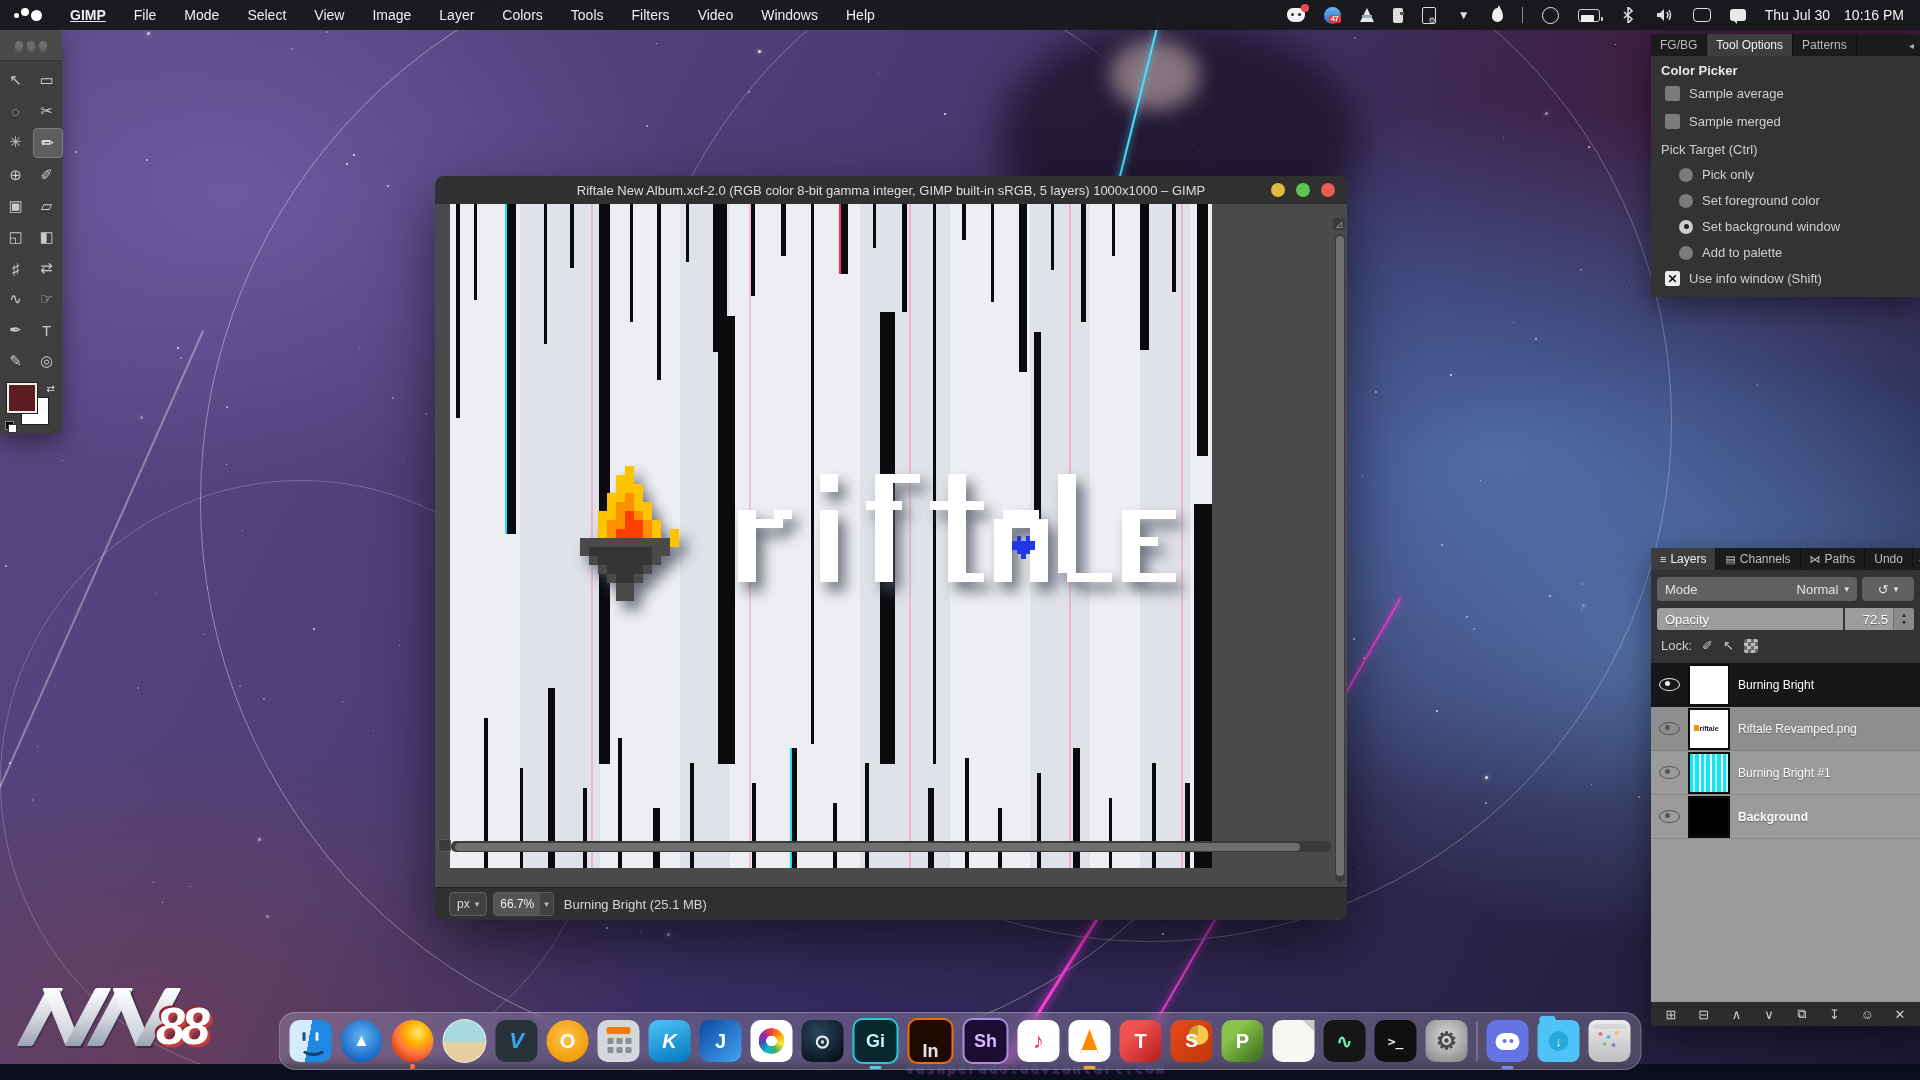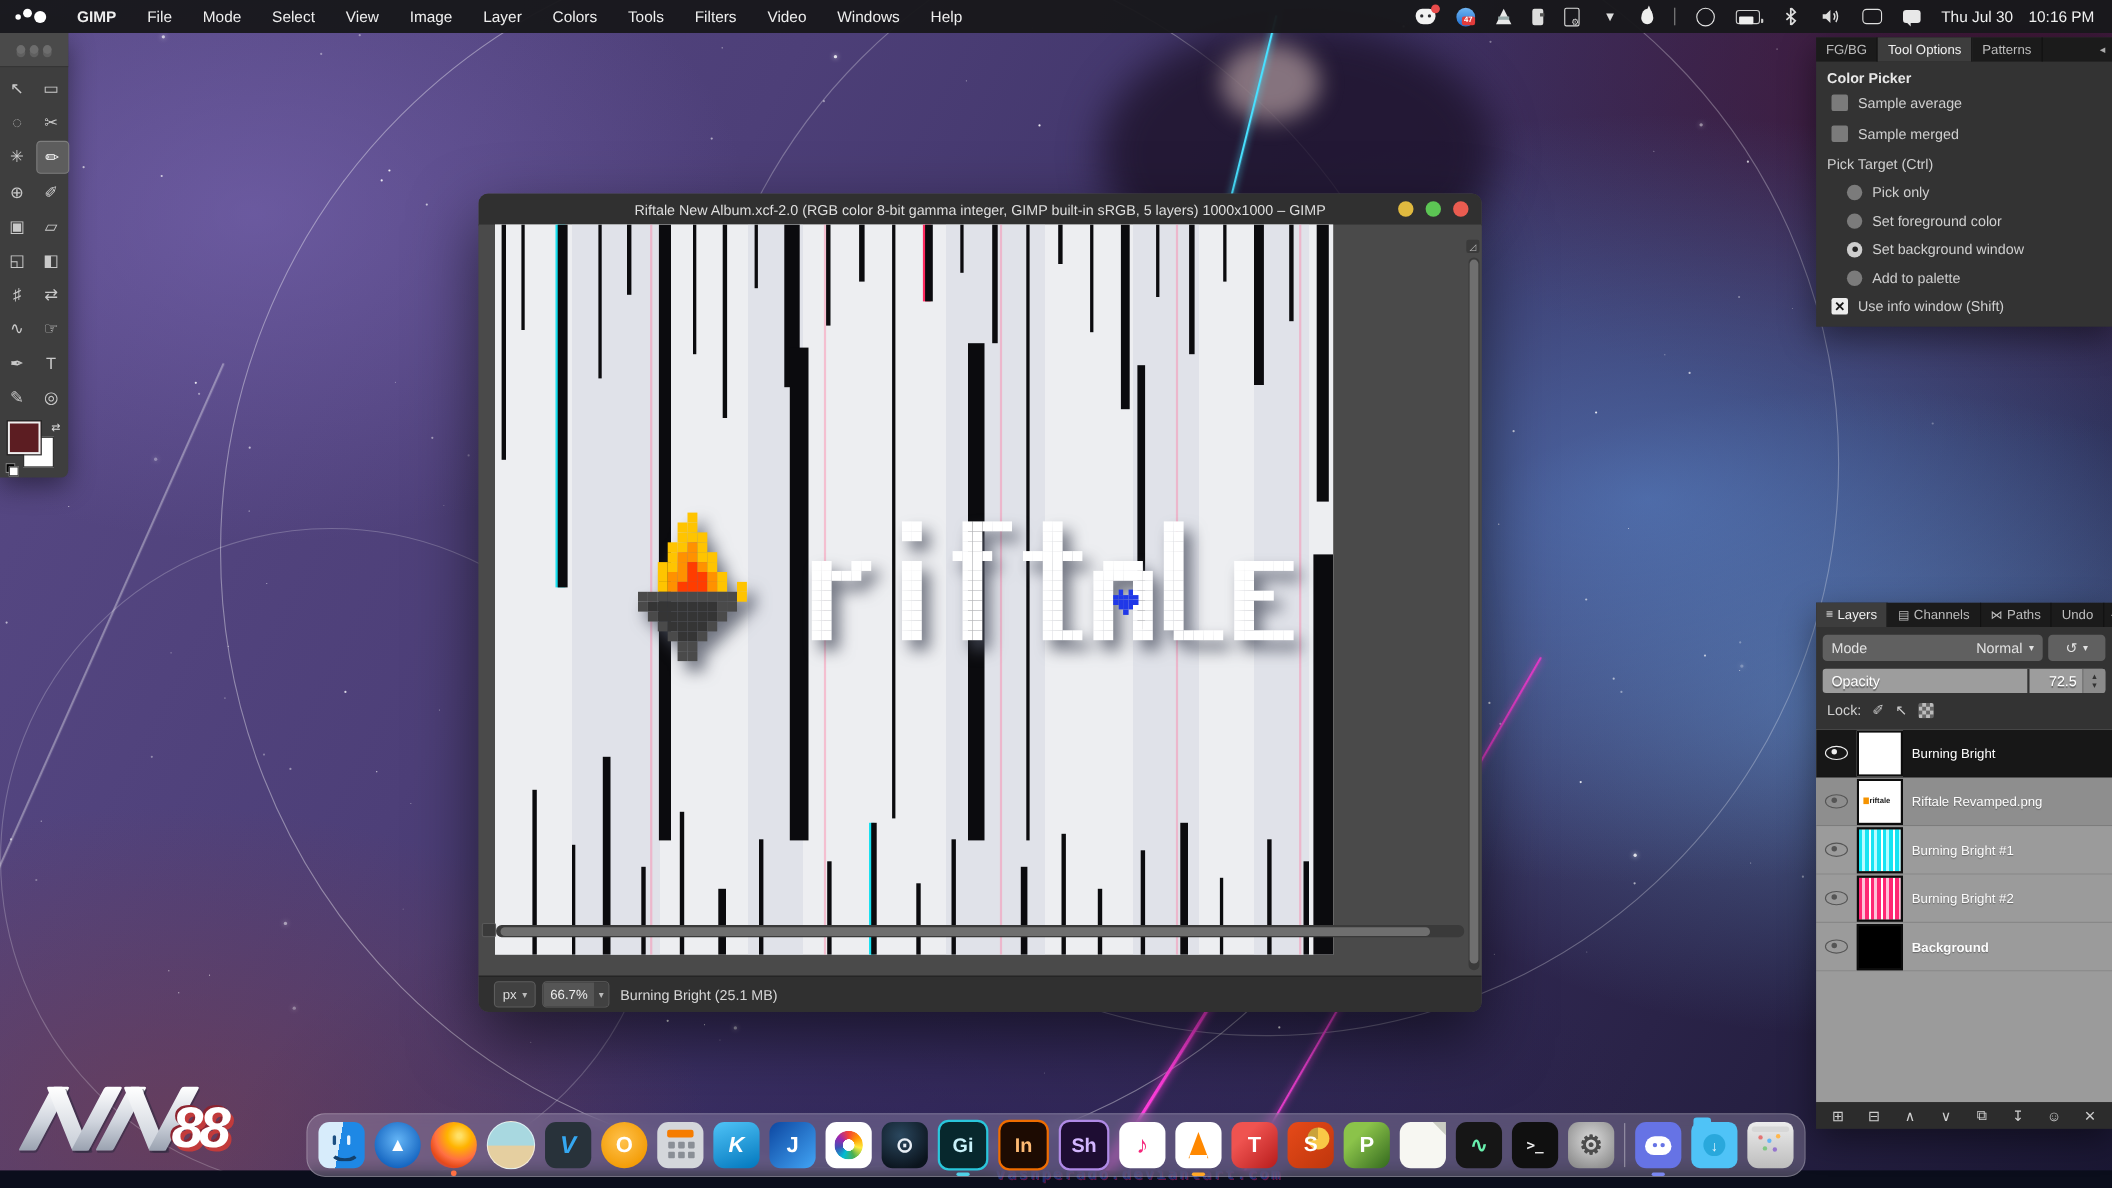--- a/index.html
+++ b/index.html
@@ -31,21 +31,21 @@
     font-size:14px;font-weight:bold;color:#1c2c6e;letter-spacing:2px;text-shadow:1px 1px 0 rgba(255,40,150,.35);}
   
   #menubar{position:absolute;left:0;top:0;width:1920px;height:30px;background:rgba(24,24,27,.96);
     display:flex;align-items:center;color:#eee;font-size:14px;z-index:40;}
   #mb-left{display:flex;align-items:center;gap:0;}
   #mb-logo{width:30px;margin:0 12px 0 14px;display:flex;gap:2px;align-items:center;}
   #mb-logo i{width:5px;height:5px;border-radius:50%;background:#fff;display:block;}
   #mb-logo i:nth-child(2){width:8px;height:8px;margin-top:-6px;}
   #mb-logo i:nth-child(3){width:11px;height:11px;}
   .mb-item{padding:0 14px;height:30px;display:flex;align-items:center;cursor:default;}
-  .mb-item.app{font-weight:bold;}
+  .mb-item.app{font-weight:bold;text-decoration:underline;}
   #mb-right{margin-left:auto;display:flex;align-items:center;gap:19px;padding-right:16px;}
   .mi{position:relative;display:flex;align-items:center;justify-content:center;width:18px;height:18px;color:#ddd;}
   .mi-discord{width:18px;height:14px;background:#f2f2f2;border-radius:6px 6px 7px 7px;}
   .mi-discord::before{content:"";position:absolute;width:3px;height:3px;background:#2a2a2e;border-radius:50%;left:4px;top:5px;box-shadow:7px 0 0 #2a2a2e;}
   .mi-discord .badge{position:absolute;right:-4px;top:-4px;width:8px;height:8px;border-radius:50%;background:#e94b4b;}
   .mi-cal{width:17px;height:17px;border-radius:50%;background:linear-gradient(180deg,#6fb5f2,#1d6fd1);}
   .mi-cal b{position:absolute;bottom:1px;right:0;background:#e23b3b;color:#fff;font-size:7px;line-height:8px;
     padding:0 2px;border-radius:2px;font-weight:bold;}
   .mi-cone{width:0;height:0;border-left:7px solid transparent;border-right:7px solid transparent;border-bottom:14px solid #e8e8e8;}
   .mi-cone::after{content:"";position:absolute;left:-5px;top:7px;width:10px;height:3px;background:#9aa;}
@@ -195,21 +195,21 @@
   .di-calc::after{content:"";position:absolute;left:10px;top:18px;width:6px;height:6px;background:#8a8f96;border-radius:1px;
     box-shadow:9px 0 0 #8a8f96,18px 0 0 #8a8f96,0 9px 0 #8a8f96,9px 9px 0 #8a8f96,18px 9px 0 #8a8f96;}
   .di-kapp{background:linear-gradient(160deg,#4fc3f7,#0277bd);font-style:italic;font-size:20px;}
   .di-japp{background:linear-gradient(135deg,#0d47a1,#42a5f5);font-size:20px;}
   .di-photos{background:#fff;}
   .di-photos::before{content:"";position:absolute;left:8px;top:8px;width:26px;height:26px;border-radius:50%;
     background:conic-gradient(#f44336,#ff9800,#ffeb3b,#4caf50,#00bcd4,#3f51b5,#9c27b0,#f44336);
     -webkit-mask:radial-gradient(circle,transparent 28%,#000 30%);mask:radial-gradient(circle,transparent 28%,#000 30%);}
   .di-steam{background:radial-gradient(circle at 40% 30%,#2a475e,#0b141d 80%);font-size:19px;color:#e8eef5;}
   .di-gimp{background:#07282d;border:2px solid #2ac7dc;color:#c8f2fa;font-size:18px;}
-  .di-indesign{background:#1d0b02;border:2px solid #f06d00;color:#fdba74;font-size:18px;}
+  .di-indesign{background:#1d0b02;border:2px solid #f06d00;color:#e5e5e5;font-size:18px;align-items:flex-end;}
   .di-shapp{background:#1e0d33;border:2px solid #b08ae6;color:#d3b6ff;font-size:18px;}
   .di-music{background:#fff;color:#f5277c;font-size:22px;}
   .di-vlc{background:#fff;}
   .di-vlc::before{content:"";position:absolute;left:12px;top:9px;border-left:9px solid transparent;
     border-right:9px solid transparent;border-bottom:24px solid #ff8800;}
   .di-vlc::after{content:"";position:absolute;left:13px;bottom:8px;width:16px;height:4px;background:#fff;}
   .di-redt{background:linear-gradient(135deg,#ef5350 30%,#b71c1c);font-size:20px;}
   .di-sgold{background:linear-gradient(135deg,#e64a19,#bf360c);font-size:19px;}
   .di-sgold::before{content:"";position:absolute;right:4px;top:5px;width:20px;height:20px;border-radius:50%;
     background:conic-gradient(#f9c846 0 70%,#caa23a 70% 100%);z-index:0;}
@@ -1016,25 +1016,20 @@
           </span>
           <span class="lname">Riftale Revamped.png</span>
         </div>
         <div class="lrow">
           <span class="eye"></span>
           <span class="lthumb lt-cyan"></span>
           <span class="lname">Burning Bright #1</span>
         </div>
         <div class="lrow">
           <span class="eye"></span>
-          <span class="lthumb lt-pink"></span>
-          <span class="lname">Burning Bright #2</span>
-        </div>
-        <div class="lrow">
-          <span class="eye"></span>
           <span class="lthumb lt-black"></span>
           <span class="lname bold">Background</span>
         </div>
       </div>
     <div id="layer-btns">
         <span class="lbtn">⊞</span>
         <span class="lbtn">⊟</span>
         <span class="lbtn">∧</span>
         <span class="lbtn">∨</span>
         <span class="lbtn">⧉</span>

